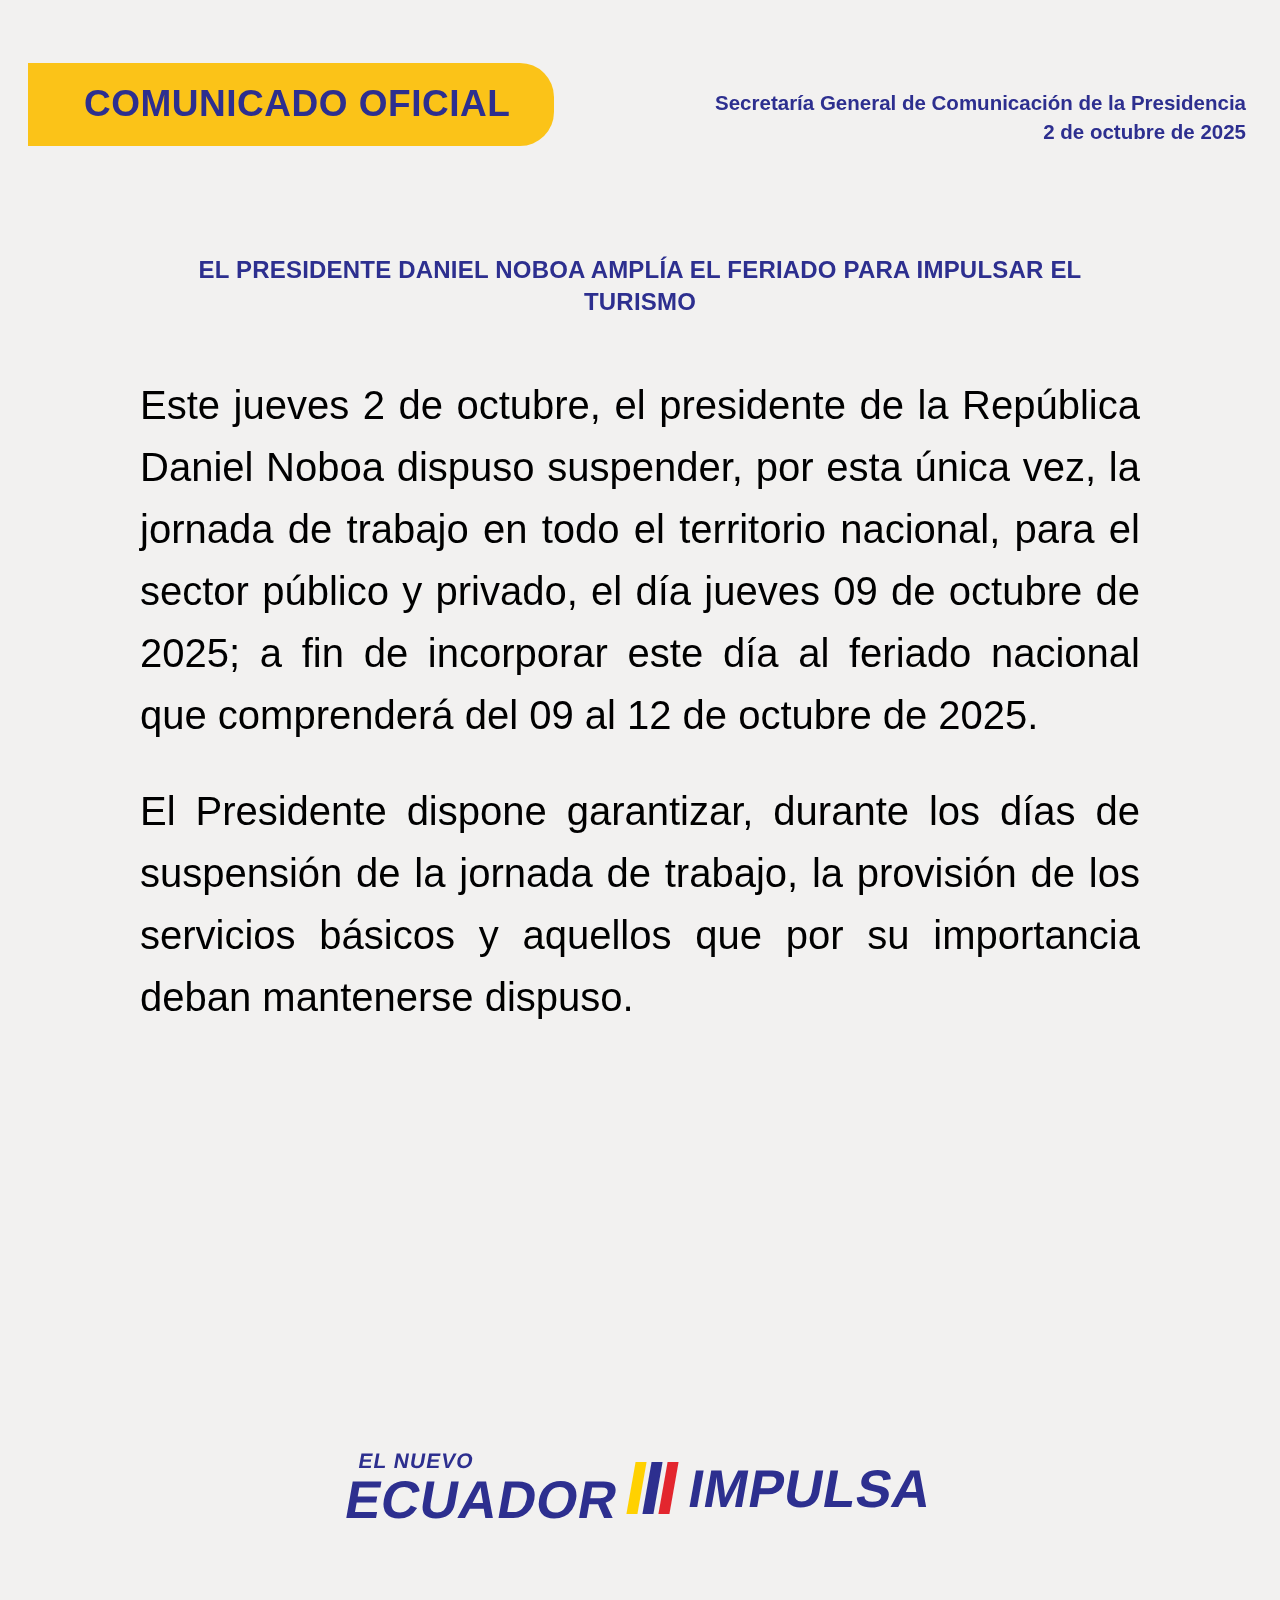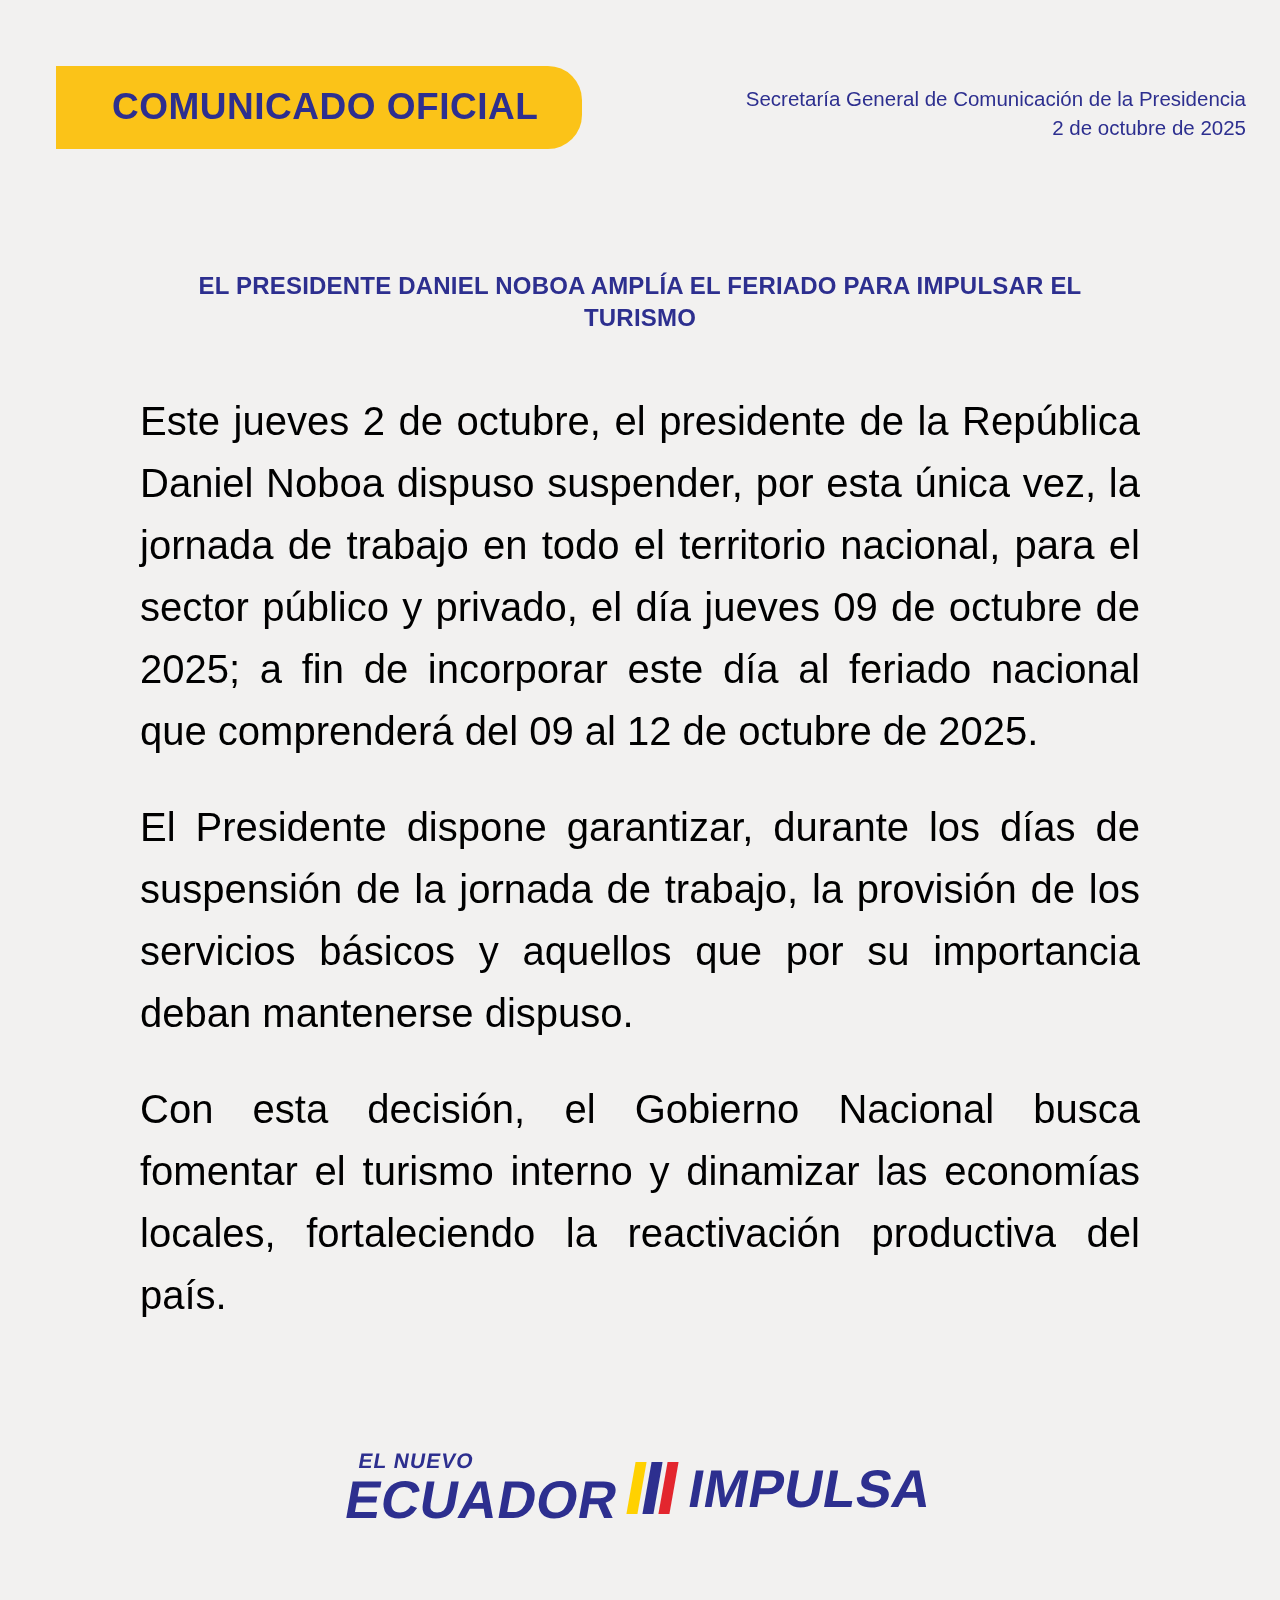--- a/index.html
+++ b/index.html
@@ -20,24 +20,23 @@
     width: 1280px;
     height: 1600px;
     box-sizing: border-box;
     background: #f2f1f0;
   }
 
   
   .header {
     position: relative;
     display: flex;
-    align-items: center;
-    padding-top: 52px;
+    align-items: flex-end;
+    padding-top: 36px;
     height: 110px;
-    margin-left: 28px;
   }
 
   .badge {
     background: #fbc318;
     color: #2d2f8f;
     font-weight: bold;
     font-size: 37px;
     letter-spacing: 0.5px;
     line-height: 1;
     padding: 22px 44px 24px 56px;
@@ -46,21 +45,21 @@
     margin-left: 28px;
     white-space: nowrap;
     font-family: "Liberation Sans", sans-serif;
   }
 
   .header-right {
     margin-left: auto;
     margin-right: 34px;
     text-align: right;
     color: #2d2f8f;
-    font-weight: normal;
+    font-weight: bold;
     font-size: 20.5px;
     line-height: 1.42;
     padding-top: 12px;
     font-family: "Liberation Sans", sans-serif;
   }
 
   
   .title {
     margin: 108px auto 0 auto;
     width: 960px;
@@ -157,21 +156,20 @@
       <div>Secretaría General de Comunicación de la Presidencia</div>
       <div>2 de octubre de 2025</div>
     </div>
   </div>
 
   <h1 class="title">EL PRESIDENTE DANIEL NOBOA AMPLÍA EL FERIADO PARA IMPULSAR EL TURISMO</h1>
 
   <div class="body-copy">
     <p>Este jueves 2 de octubre, el presidente de la República Daniel Noboa dispuso suspender, por esta única vez, la jornada de trabajo en todo el territorio nacional, para el sector público y privado, el día jueves 09 de octubre de 2025; a fin de incorporar este día al feriado nacional que comprenderá del 09 al 12 de octubre de 2025.</p>
     <p>El Presidente dispone garantizar, durante los días de suspensión de la jornada de trabajo, la provisión de los servicios básicos y aquellos que por su importancia deban mantenerse dispuso.</p>
-    <p>Con esta decisión, el Gobierno Nacional busca fomentar el turismo interno y dinamizar las economías locales, fortaleciendo la reactivación productiva del país.</p>
   </div>
 
   <div class="footer">
     <div class="logo">
       <div class="logo-left">
         <div class="logo-small">EL NUEVO</div>
         <div class="logo-ecuador">ECUADOR</div>
       </div>
       <div class="logo-bars">
         <span class="bar-yellow"></span>

